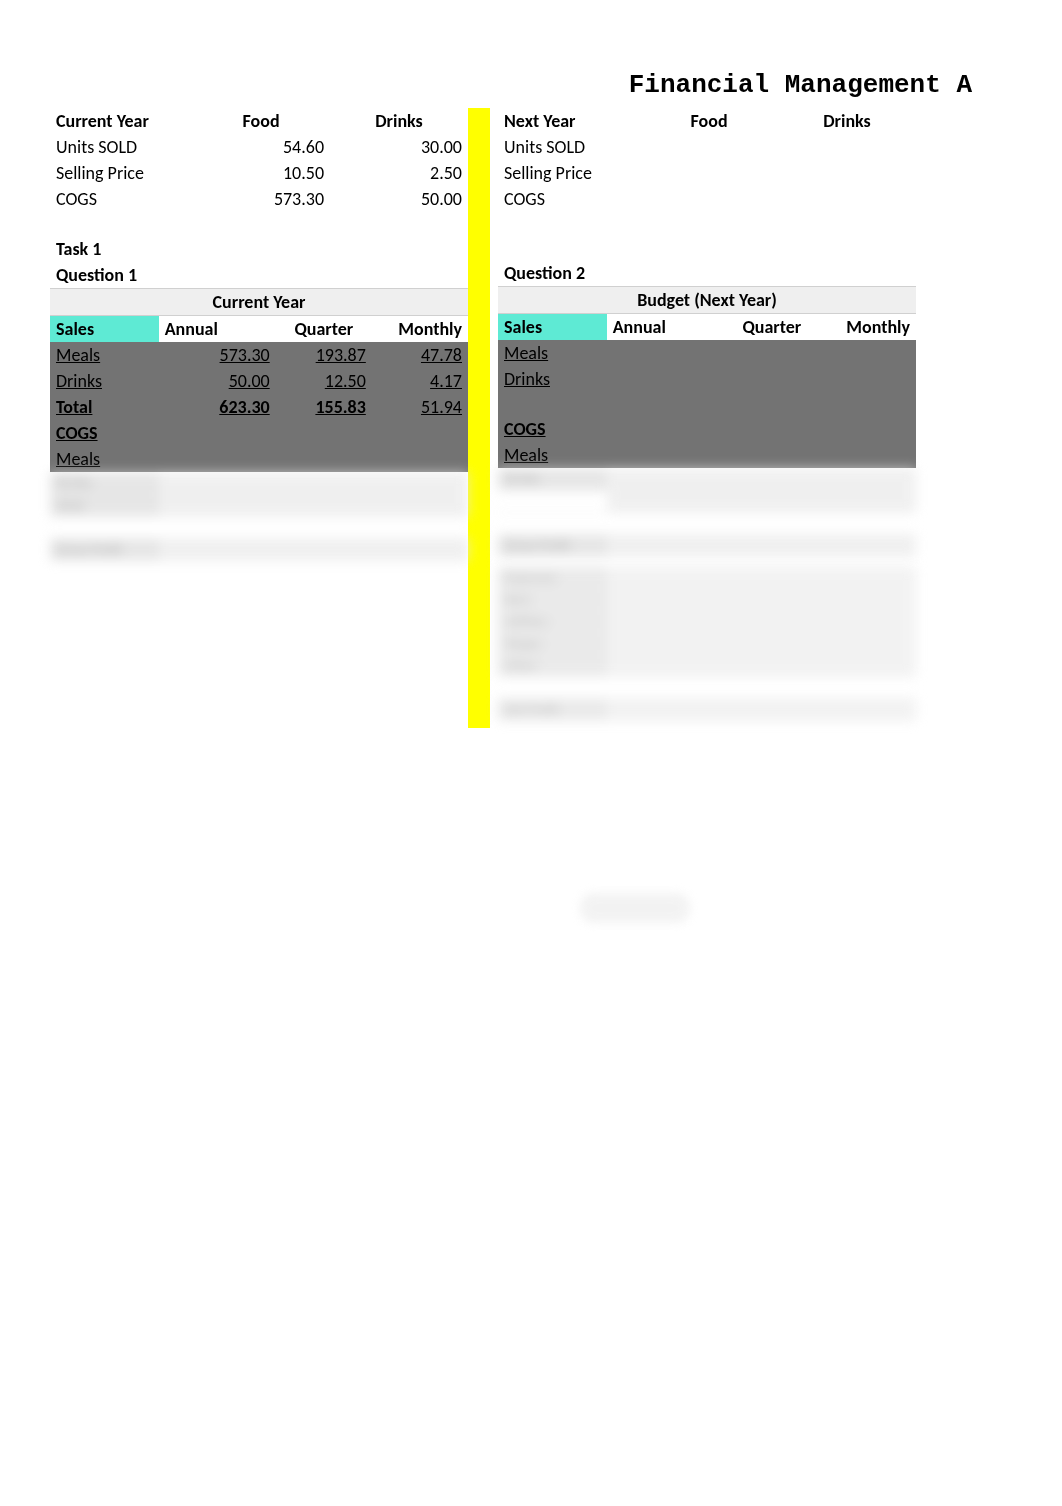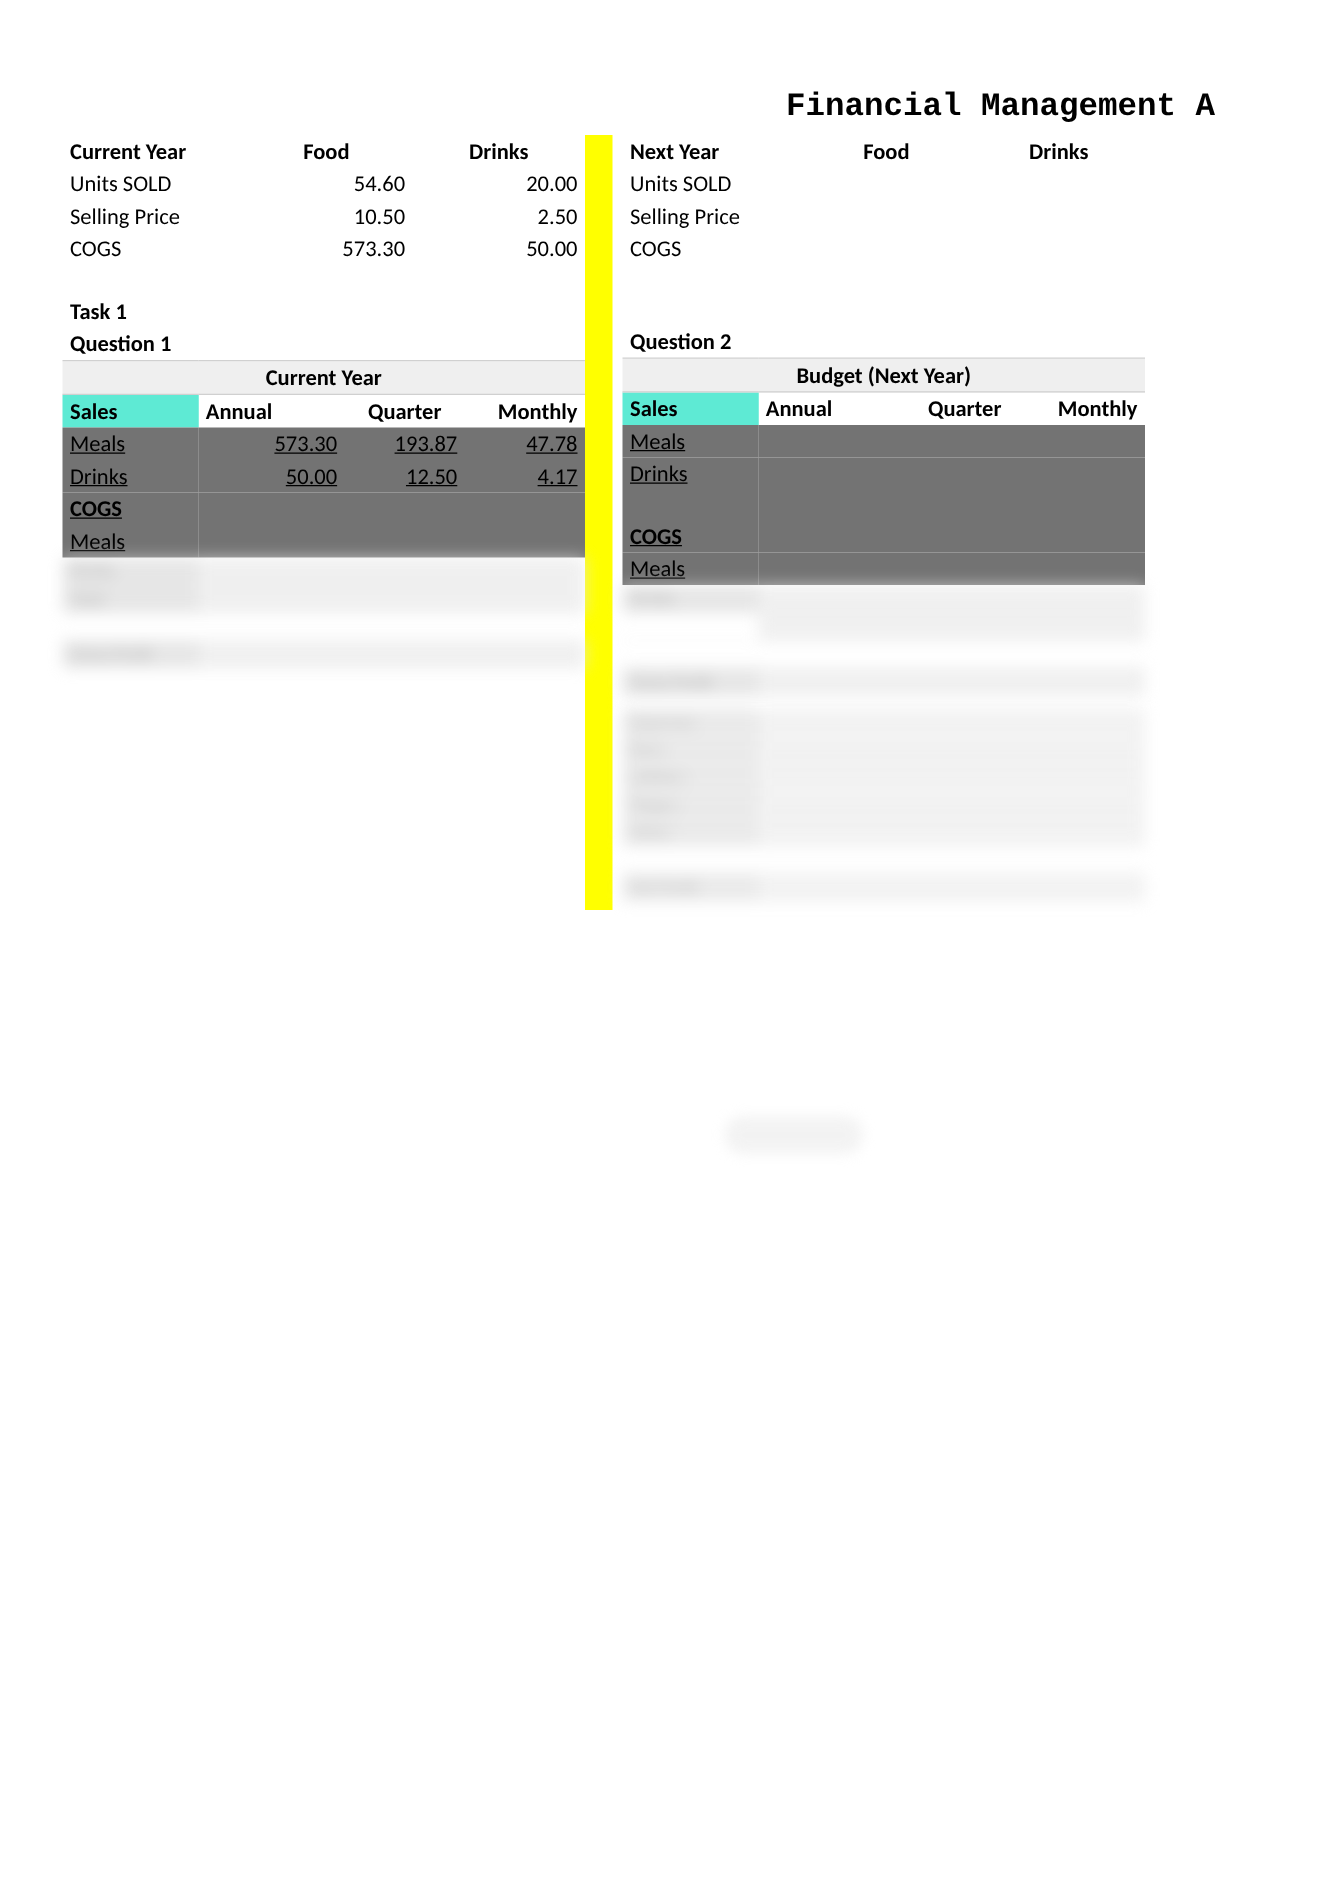--- a/index.html
+++ b/index.html
@@ -89,21 +89,21 @@
     <table class="top-table">
       <tbody>
           <tr>
         <td class="bold">Current Year</td>
         <td class="bold ctr">Food</td>
         <td class="bold ctr">Drinks</td>
       </tr>
       <tr>
         <td>Units SOLD</td>
         <td class="num">54.60</td>
-        <td class="num">20.00</td>
+        <td class="num">30.00</td>
       </tr>
       <tr>
         <td>Selling Price</td>
         <td class="num">10.50</td>
         <td class="num">2.50</td>
       </tr>
       <tr>
         <td>COGS</td>
         <td class="num">573.30</td>
         <td class="num">50.00</td>
@@ -140,20 +140,26 @@
         <td>Meals</td>
         <td class="num">573.30</td>
         <td class="num">193.87</td>
         <td class="num">47.78</td>
       </tr>
       <tr class="shaded">
         <td>Drinks</td>
         <td class="num">50.00</td>
         <td class="num">12.50</td>
         <td class="num">4.17</td>
+      </tr>
+      <tr class="shaded">
+        <td class="bold">Total</td>
+        <td class="num bold">623.30</td>
+        <td class="num bold">155.83</td>
+        <td class="num">51.94</td>
       </tr>
       <tr class="shaded">
         <td class="bold">COGS</td>
         <td></td>
             <td></td>
             <td></td>
       </tr>
       <tr class="shaded">
         <td>Meals</td>
         <td></td>

